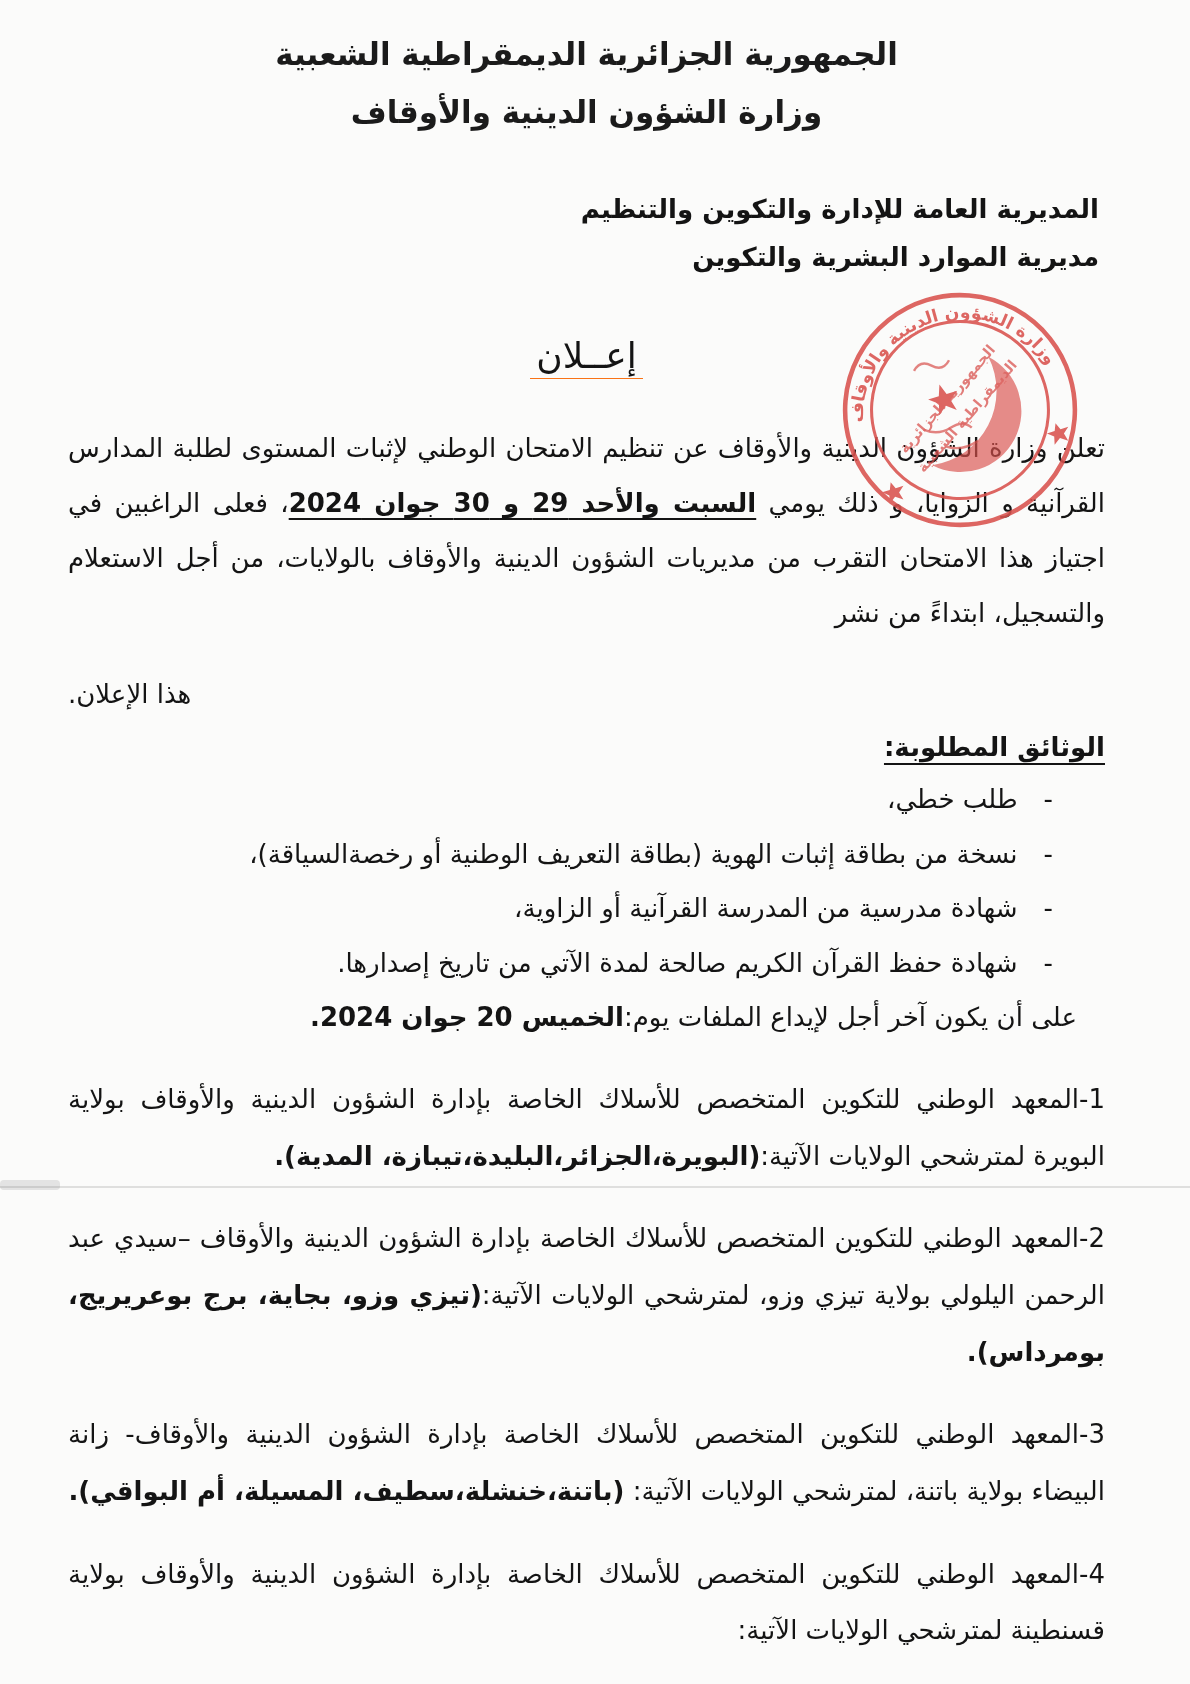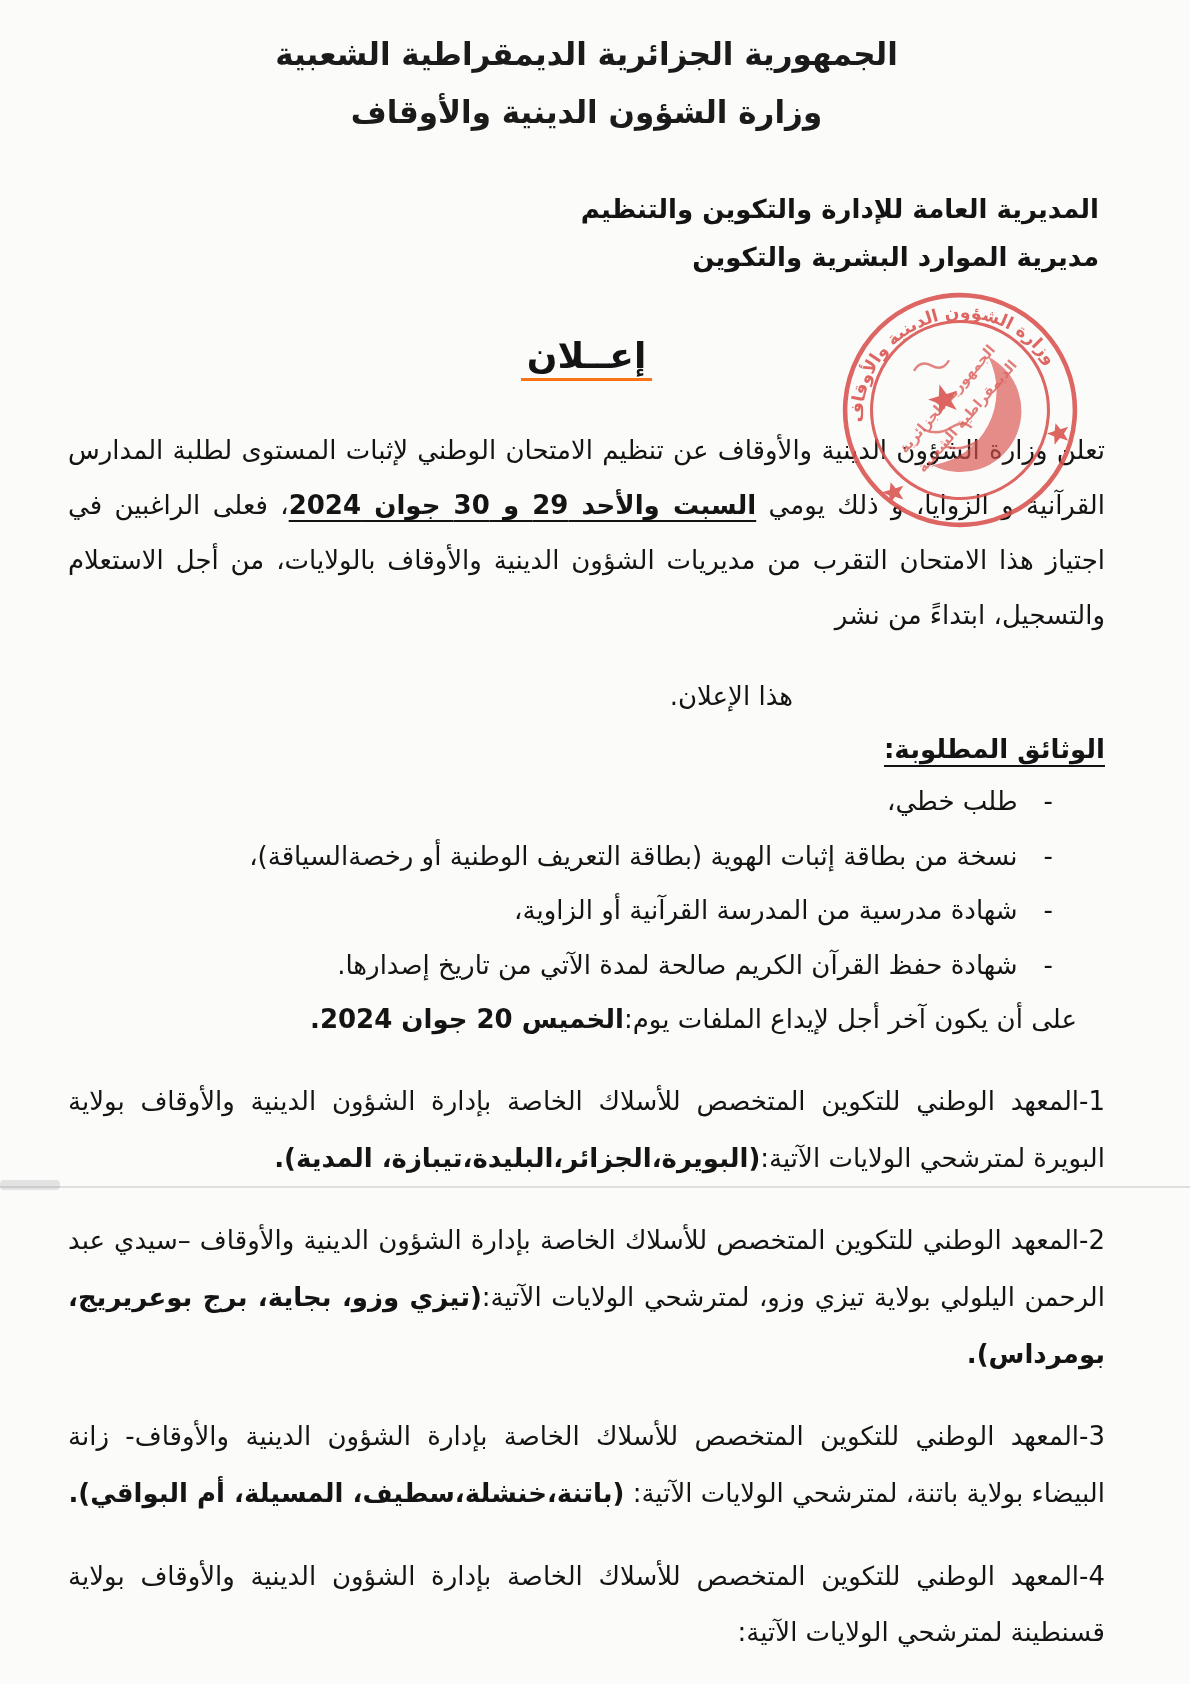--- a/index.html
+++ b/index.html
@@ -32,43 +32,43 @@
     line-height:1.85;
     padding-right:6px;
   }
   .title-wrap{
     margin-top:54px;
     text-align:center;
   }
   .title{
     display:inline-block;
     font-size:36px;
-    font-weight:bold;
-    border-bottom:3px solid #f97316;
+    font-weight:normal;
+    border-bottom:1px solid #f97316;
     padding:0 6px 2px 6px;
     letter-spacing:0;
   }
 
   .intro{
     margin-top:42px;
     font-size:26px;
     line-height:2.12;
     text-align:justify;
     text-justify:inter-word;
   }
   .intro .dates{
     font-weight:bold;
     text-decoration:underline;
     text-decoration-thickness:2px;
     text-underline-offset:6px;
   }
   .closing-line{
     font-size:26px;
     line-height:2.1;
-    text-align:right;
+    text-align:left;
     padding-right:312px;
   }
 
   .docs-heading{
     margin-top:10px;
     font-size:26px;
     font-weight:bold;
     text-decoration:underline;
     text-decoration-thickness:2px;
     text-underline-offset:7px;

